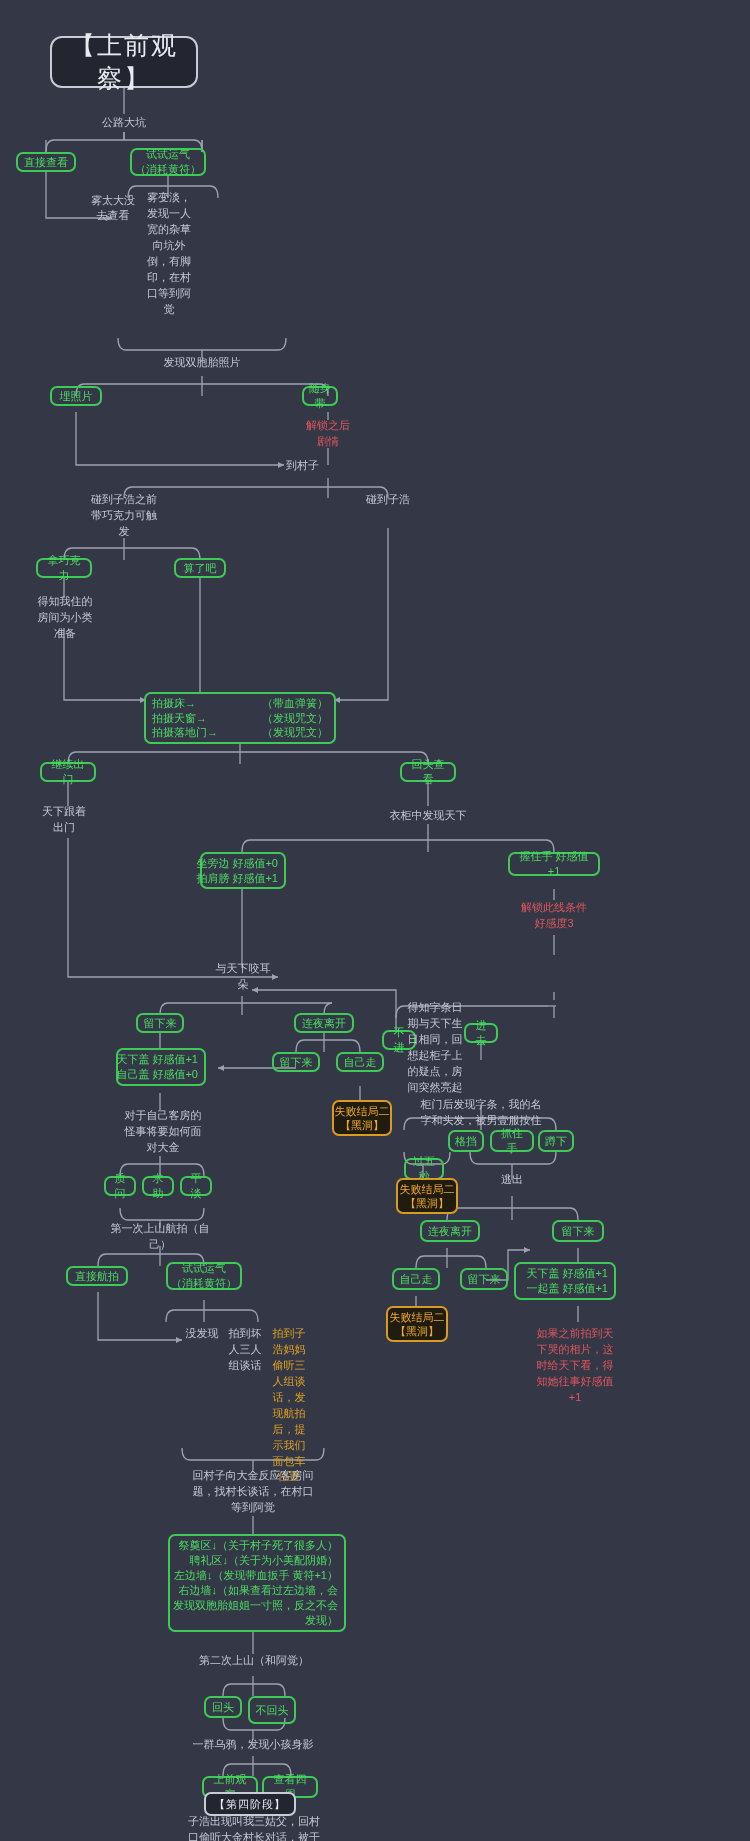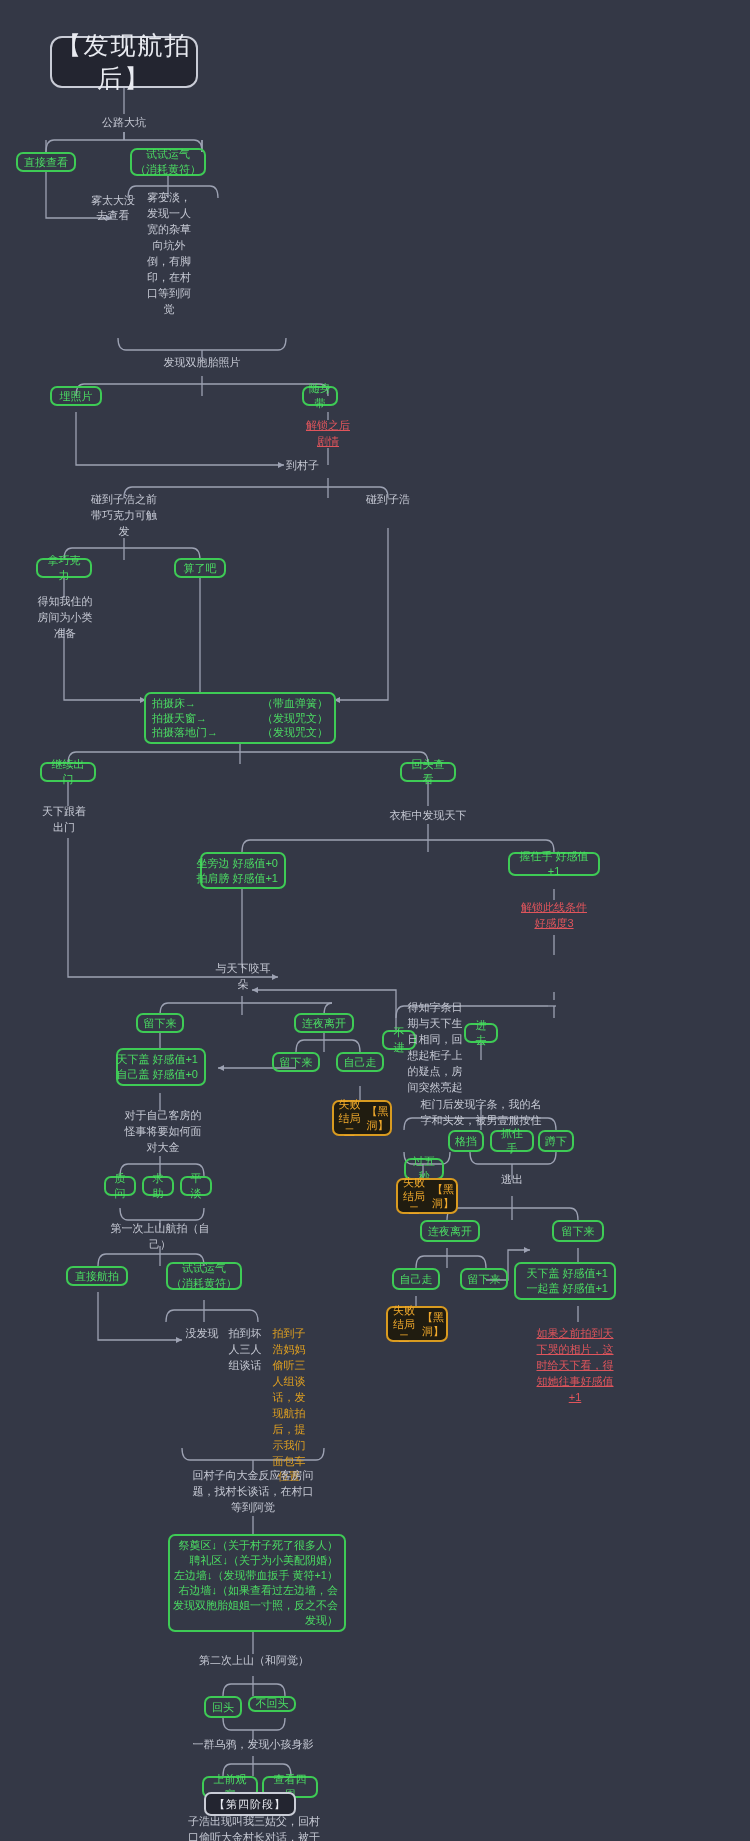--- a/index.html
+++ b/index.html
@@ -27,32 +27,32 @@
     border:2px solid #3ecb55;border-radius:7px;color:#4bdc63;
     background:transparent;display:flex;align-items:center;justify-content:center;
     text-align:center;font-size:11px;line-height:1.35;padding:3px 5px;
   }
   .choice.multi{justify-content:flex-start;text-align:left;padding:4px 6px;align-items:flex-end;}
   .choice .row{white-space:nowrap;}
 
   
   .ending{
     border:2px solid #d99b20;border-radius:7px;color:#f0a92c;
-    background:#201c10;display:flex;flex-direction:row;
+    background:#201c10;display:flex;flex-direction:column;
     align-items:center;justify-content:center;text-align:center;
     font-size:11px;line-height:1.3;
   }
 
   
   .note{
     color:#c6c9d4;font-size:11px;line-height:1.45;text-align:center;
     display:flex;align-items:center;justify-content:center;
   }
   .note.orange{color:#e0a020;}
-  .note.red{color:#e0555c;text-decoration:underline;}
+  .note.red{color:#e0555c;}
 </style>
 </head>
 <body>
 
 <div id="canvas">
 
   <svg class="lines" viewBox="0 0 750 1841" preserveAspectRatio="none">
     <g fill="none" stroke="#9da2b3" stroke-width="1.3">
 
       <path d="M124 88 L124 114"></path>
@@ -219,21 +219,21 @@
       <path d="M578 1248 L578 1262"></path>
 
       <path d="M486 1280 L508 1280 L508 1250 L530 1250"></path>
       <path d="M530 1250 l-6 -3 v6 z" fill="#9da2b3" stroke="none"></path>
 
       <path d="M578 1306 L578 1322"></path>
     </g>
   </svg>
 
   <div class="node stage big" style="left:50px;top:36px;width:148px;height:52px;">
-    <span>【发现航拍后】</span>
+    <span>【上前观察】</span>
   </div>
 
   <div class="node note" style="left:74px;top:114px;width:100px;height:18px;">
     <span>公路大坑</span>
   </div>
 
   <div class="node choice" style="left:16px;top:152px;width:60px;height:20px;">
     <span>直接查看</span>
   </div>
 
@@ -431,21 +431,21 @@
     <span class="row">发现）</span>
   </div>
 
   <div class="node note" style="left:196px;top:1652px;width:116px;height:18px;">
     <span>第二次上山（和阿觉）</span>
   </div>
 
   <div class="node choice" style="left:204px;top:1696px;width:38px;height:22px;">
     <span>回头</span>
   </div>
-  <div class="node choice" style="left:248px;top:1696px;width:48px;height:16px;font-family:Liberation Mono, monospace;">
+  <div class="node choice" style="left:248px;top:1696px;width:48px;height:28px;">
     <span>不回头</span>
   </div>
 
   <div class="node note" style="left:188px;top:1736px;width:130px;height:18px;">
     <span>一群乌鸦，发现小孩身影</span>
   </div>
 
   <div class="node choice" style="left:202px;top:1776px;width:56px;height:22px;">
     <span>上前观察</span>
   </div>

